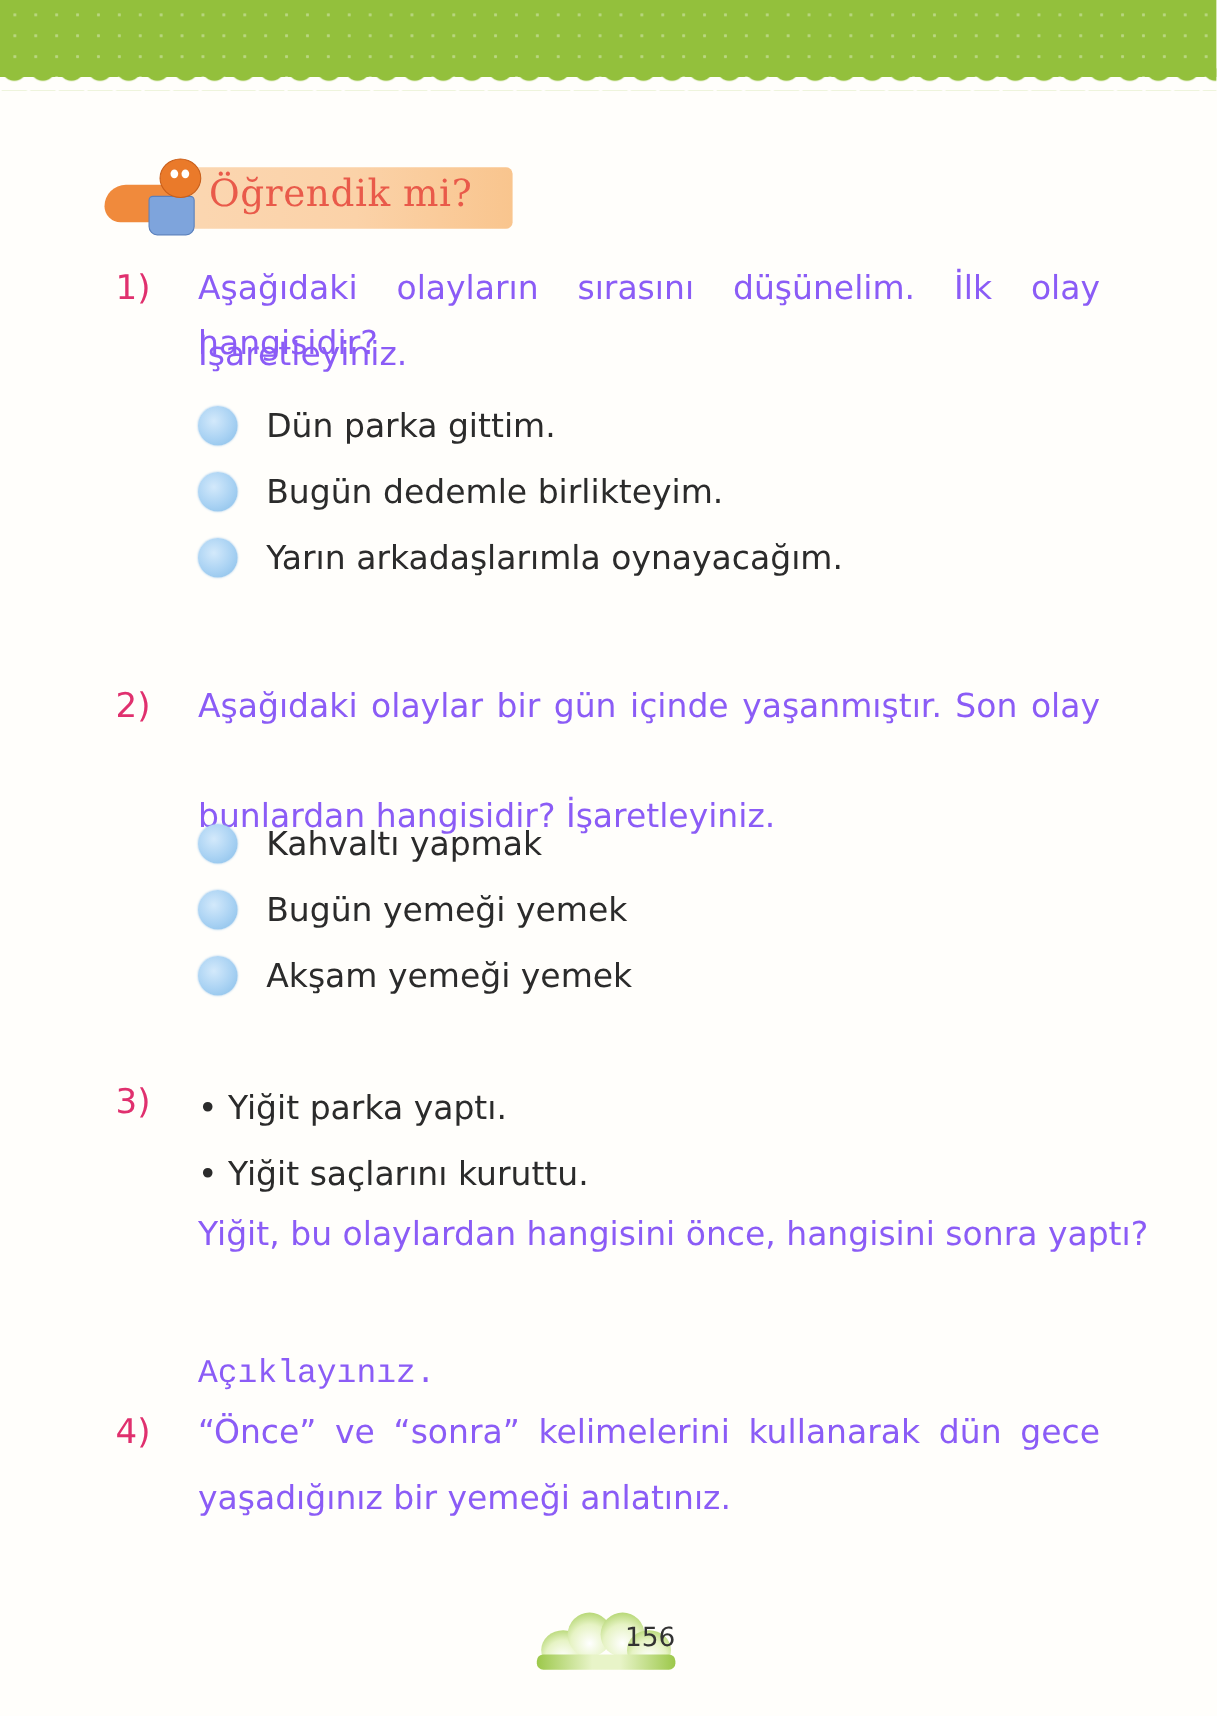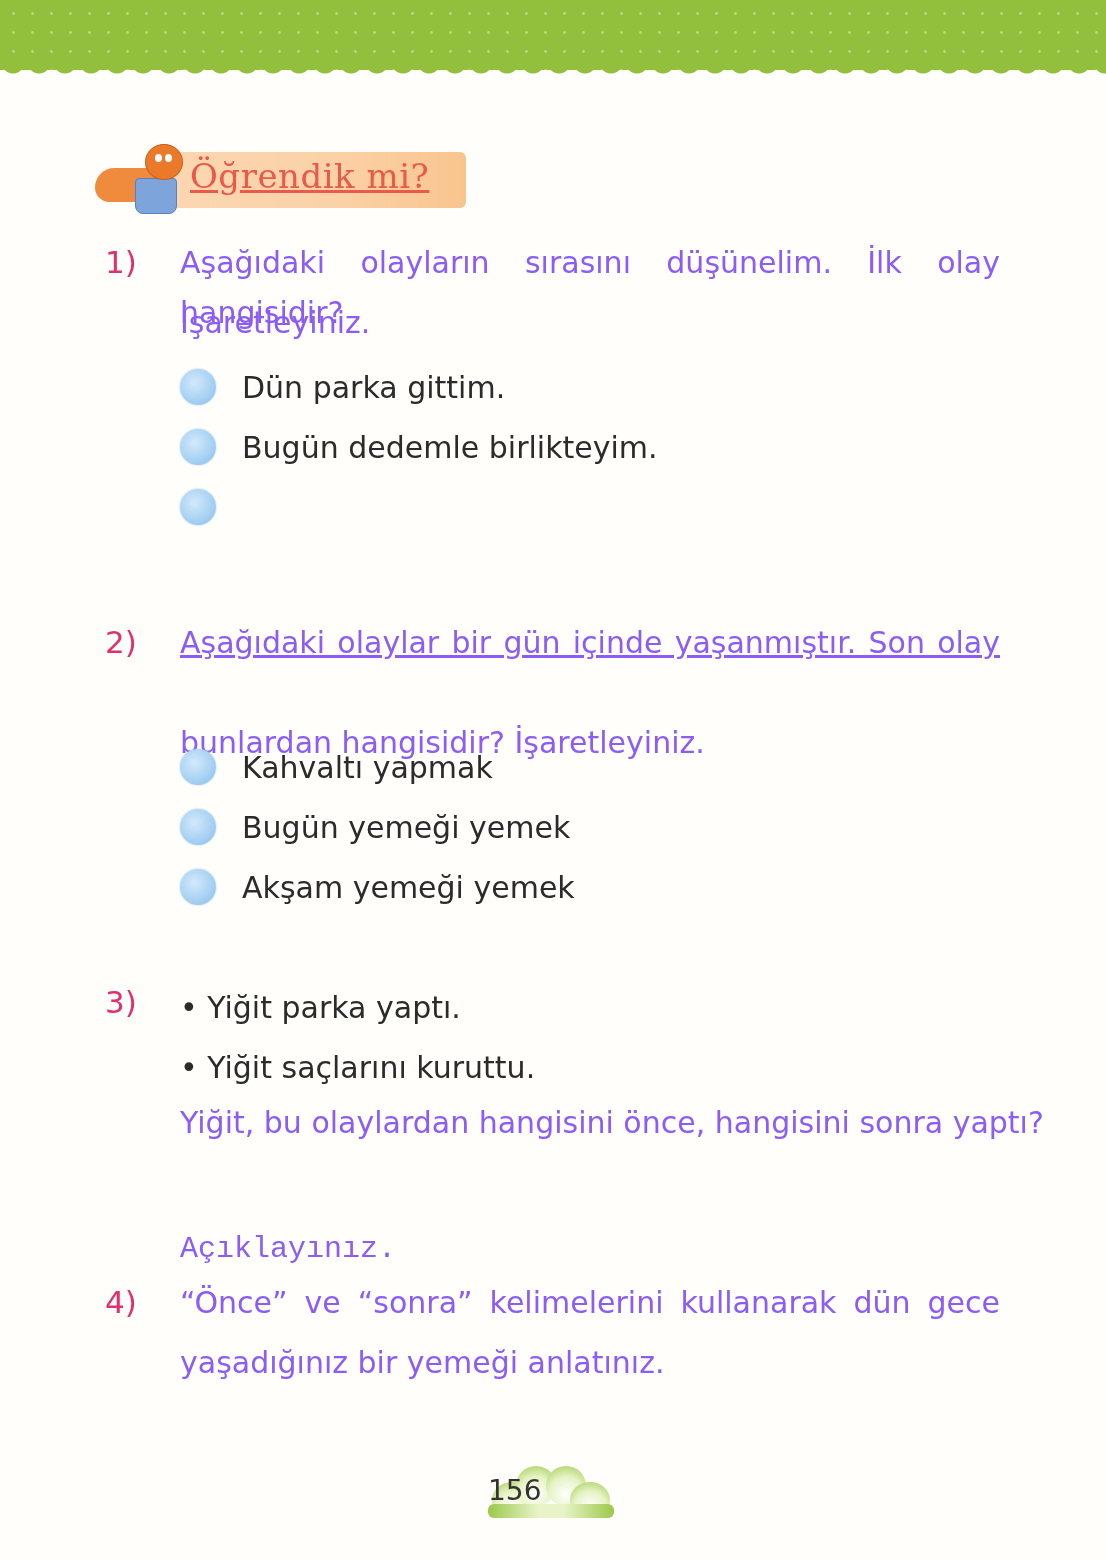--- a/index.html
+++ b/index.html
@@ -44,21 +44,21 @@
   .mascot-book {
     position: absolute; left: 40px; top: 30px; width: 40px; height: 34px;
     background: #7ea4dc; border-radius: 4px 4px 8px 8px;
     border: 1px solid #5a80bd;
   }
   .mascot-eye { position: absolute; top: 9px; width: 7px; height: 8px; background:#fff; border-radius:50%; }
   .mascot-eye.l { left: 9px; } .mascot-eye.r { left: 19px; }
   .banner-title {
     position: absolute; left: 95px; top: 8px;
     font-family: "DejaVu Serif", serif; font-size: 34px; color: #e95a4a;
-    letter-spacing: 0.5px; white-space: nowrap; text-decoration: underline;
+    letter-spacing: 0.5px; white-space: nowrap;
   }
   .q-num {
     position: absolute; left: 105px;
     font-size: 31px; color: #e0306e; font-weight: normal;
   }
   .line {
     position: absolute; left: 180px; width: 820px;
     font-size: 30px; line-height: 50px; white-space: nowrap;
     color: #8b5cf6;
   }
@@ -75,22 +75,22 @@
   .opt-label { font-size: 30px; color: #2b2b2b; white-space: nowrap; }
   .bullet-line { position: absolute; left: 180px; font-size: 30px; line-height: 60px; white-space: nowrap; }
   .page-badge {
     position: absolute; left: 488px; top: 1462px; width: 126px; height: 62px;
   }
   .cloud {
     position: absolute; border-radius: 50%;
     background: radial-gradient(circle at 50% 70%, #ffffff 0%, #e6f3c4 50%, #9cc84a 100%);
   }
   .page-num {
-    position: absolute; left: 0; top: 12px; width: 126px; text-align: left;
-    font-size: 28px; color: #333;
+    position: absolute; left: 0; top: 12px; width: 126px; text-align: right;
+    font-size: 24px; color: #333;
   }
   .page-base {
     position: absolute; left: 0; top: 42px; width: 126px; height: 14px;
     background: linear-gradient(90deg,#9cc84a,#e8f4c8 40%,#e8f4c8 60%,#9cc84a); border-radius: 6px;
   }
 </style>
 </head>
 <body>
 
 <div class="top-band"></div>
@@ -115,26 +115,27 @@
   <div class="opt" style="top:357px;">
     <div class="radio"></div>
     <span class="opt-label">Dün parka gittim.</span>
   </div>
   <div class="opt" style="top:417px;">
     <div class="radio"></div>
     <span class="opt-label">Bugün dedemle birlikteyim.</span>
   </div>
   <div class="opt" style="top:477px;">
     <div class="radio"></div>
+    <span class="opt-label">Yarın arkadaşlarımla oynayacağım.</span>
   </div>
 </div>
 
 <div>
   <div class="q-num" style="top:624px;">2)</div>
-  <div class="line justify" style="top:618px;text-decoration:underline;">Aşağıdaki olaylar bir gün içinde yaşanmıştır. Son olay</div>
+  <div class="line justify" style="top:618px;">Aşağıdaki olaylar bir gün içinde yaşanmıştır. Son olay</div>
   <div class="line" style="top:718px;">bunlardan hangisidir? İşaretleyiniz.</div>
 
   <div class="opt" style="top:737px;">
     <div class="radio"></div>
     <span class="opt-label">Kahvaltı yapmak</span>
   </div>
   <div class="opt" style="top:797px;">
     <div class="radio"></div>
     <span class="opt-label">Bugün yemeği yemek</span>
   </div>

